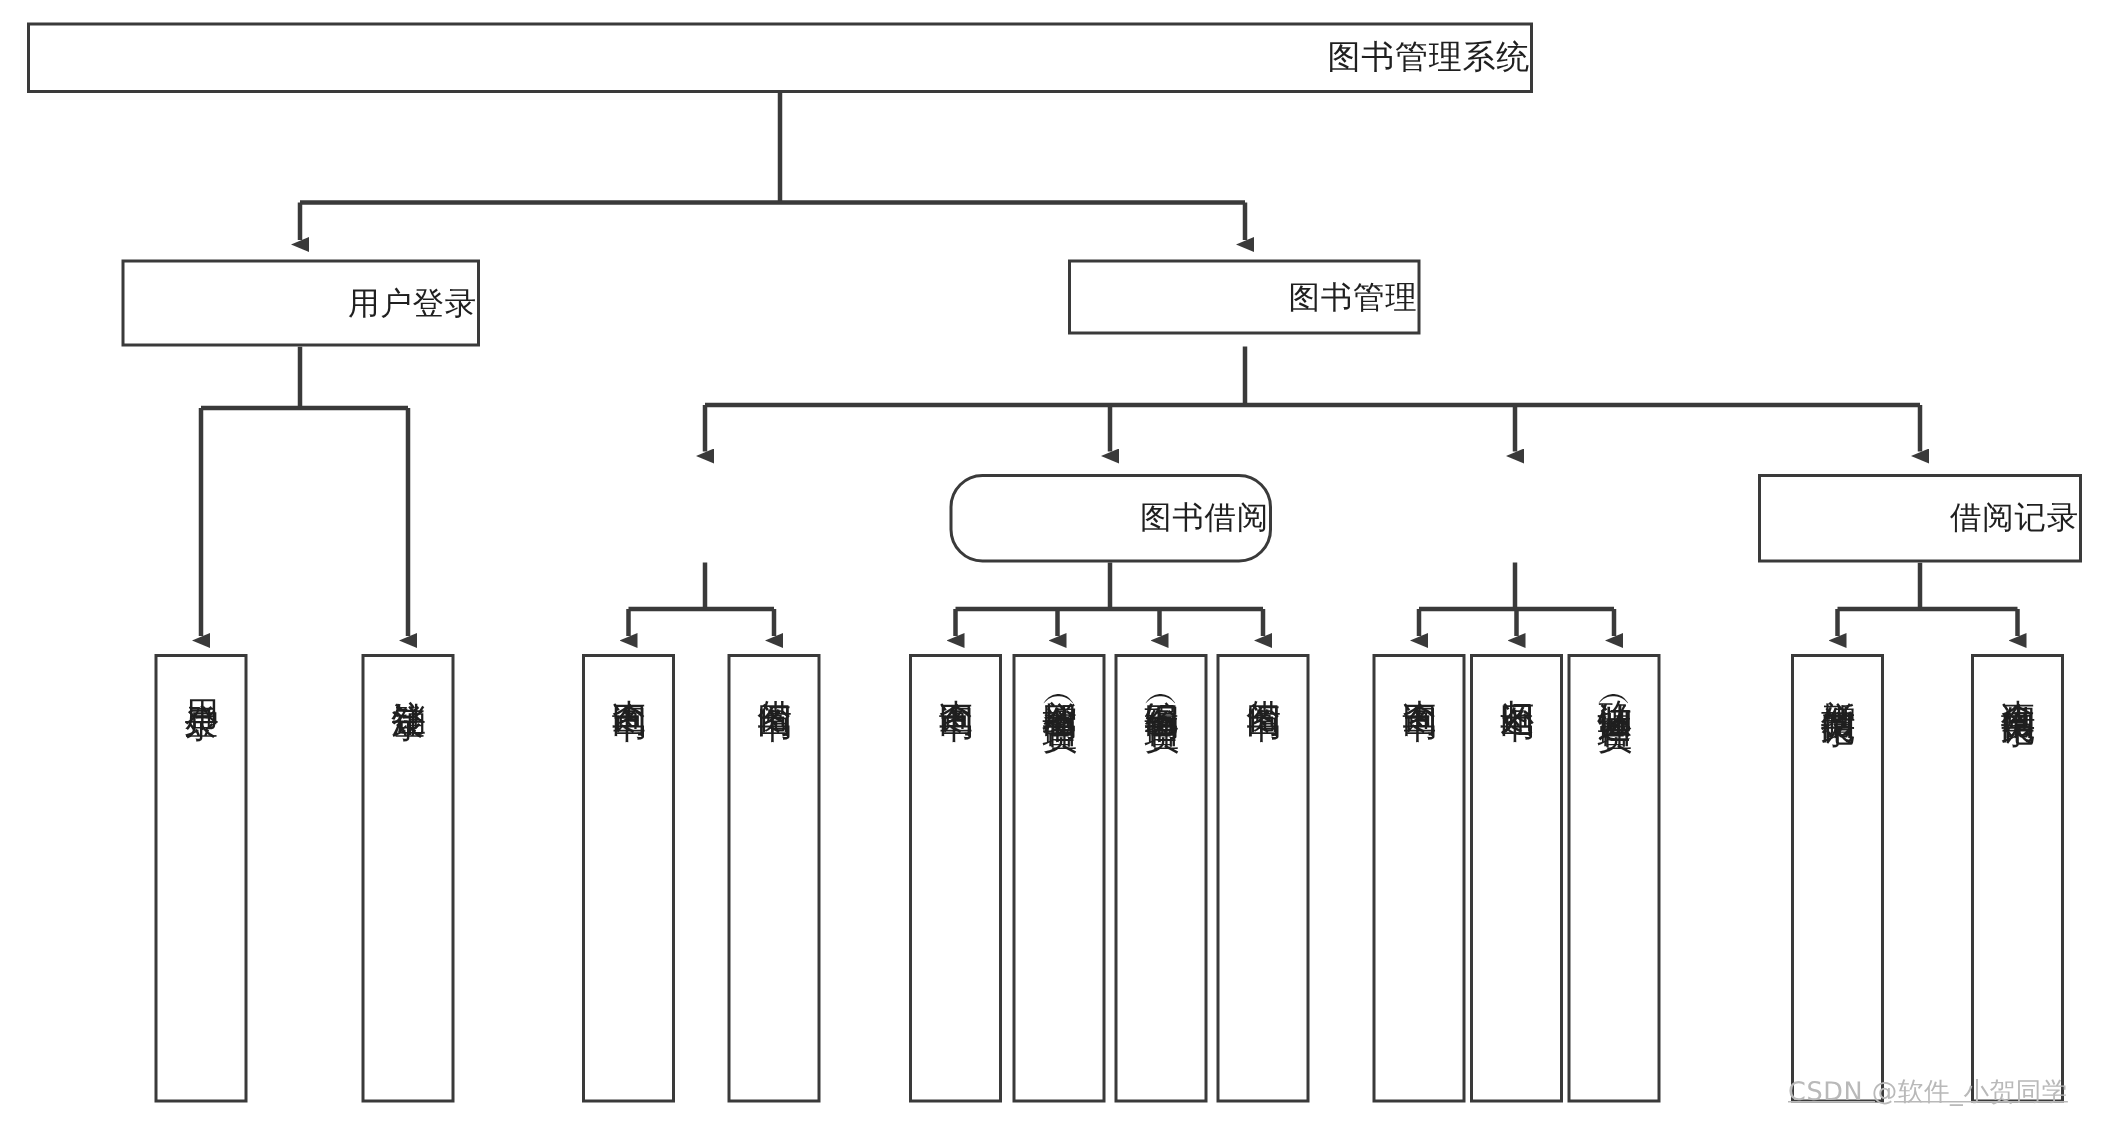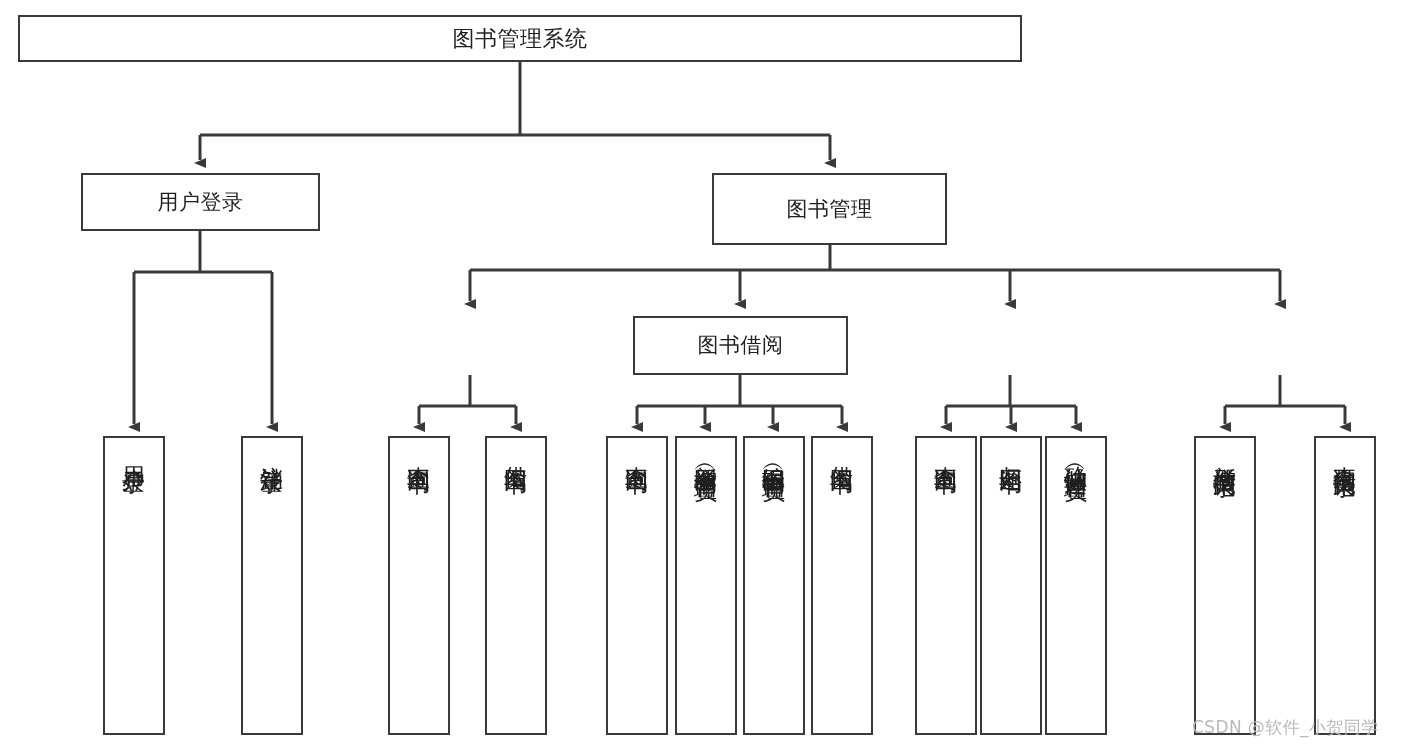--- a/index.html
+++ b/index.html
@@ -27,21 +27,21 @@
     height: 747px;
     pointer-events: none;
   }
   .node {
     position: absolute;
     box-sizing: border-box;
     background: #ffffff;
     border: 2px solid #3a3a3a;
     display: flex;
     align-items: center;
-    justify-content: center;
+    justify-content: flex-end;
     z-index: 2;
   }
   .node .label {
     text-align: center;
     line-height: 1.18;
     color: #1f1f1f;
     letter-spacing: 0.5px;
   }
   
   .node.horiz .label {
@@ -129,26 +129,29 @@
     </g>
   </svg>
 
   <div class="node horiz root" style="left:18px; top:15px; width:1004px; height:47px;">
     <span class="label">图书管理系统</span>
   </div>
 
   <div class="node horiz" style="left:81px; top:173px; width:239px; height:58px;">
     <span class="label">用户登录</span>
   </div>
-  <div class="node horiz" style="left:712px; top:173px; width:235px; height:72px;">
+  <div class="node horiz" style="left:712px; top:173px; width:235px; height:50px;">
     <span class="label">图书管理</span>
   </div>
 
-  <div class="node horiz" style="left:633px; top:316px; width:215px; height:59px;">
+  <div class="node horiz" style="left:633px; top:316px; width:215px; height:59px;border-radius:22px;">
     <span class="label">图书借阅</span>
+  </div>
+  <div class="node horiz" style="left:1172px; top:316px; width:216px; height:59px;">
+    <span class="label">借阅记录</span>
   </div>
 
   <div class="node vert" style="left:103px; top:436px; width:62px; height:299px;">
     <span class="label">用户登录</span>
   </div>
   <div class="node vert" style="left:241px; top:436px; width:62px; height:299px;">
     <span class="label">注销登录</span>
   </div>
 
   <div class="node vert" style="left:388px; top:436px; width:62px; height:299px;">
@@ -181,15 +184,15 @@
     <span class="label">确认归还（管理员）</span>
   </div>
 
   <div class="node vert" style="left:1194px; top:436px; width:62px; height:299px;">
     <span class="label">新增借阅记录</span>
   </div>
   <div class="node vert" style="left:1314px; top:436px; width:62px; height:299px;">
     <span class="label">查询借阅记录</span>
   </div>
 
-  <div class="watermark" style="left:1192px; top:716px;">CSDN @软件_小贺同学</div>
+  <div class="watermark" style="left:1192px; top:716px;text-decoration:underline;">CSDN @软件_小贺同学</div>
 
 </div>
 
 </body></html>

